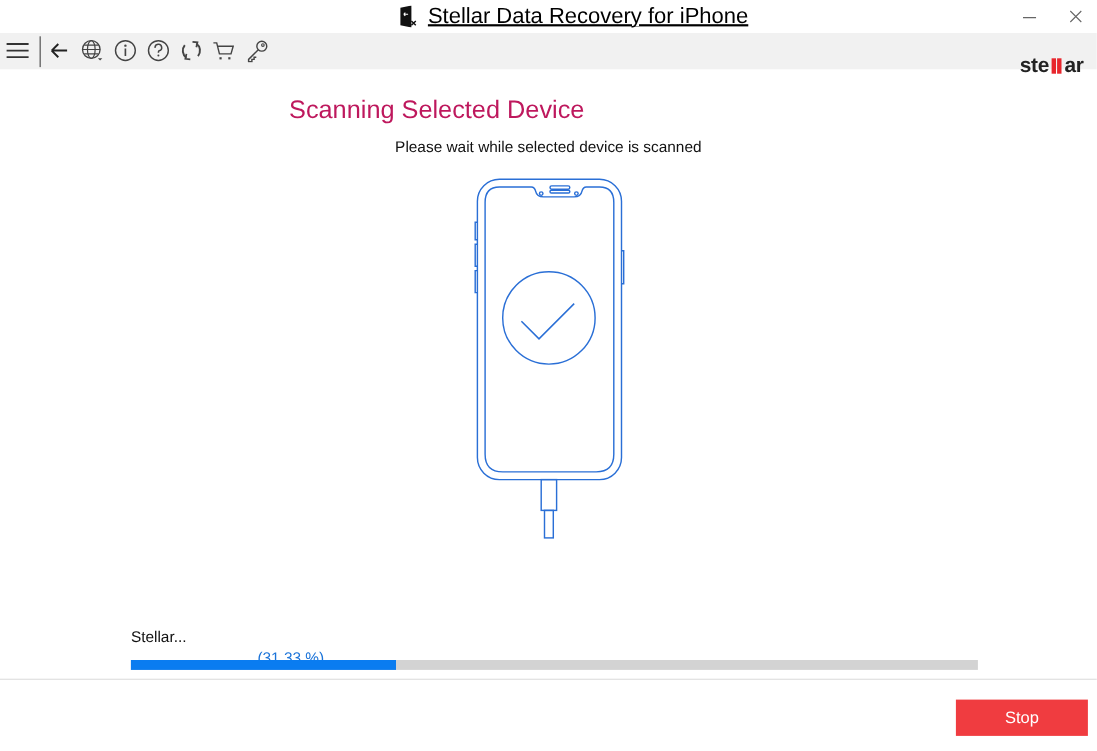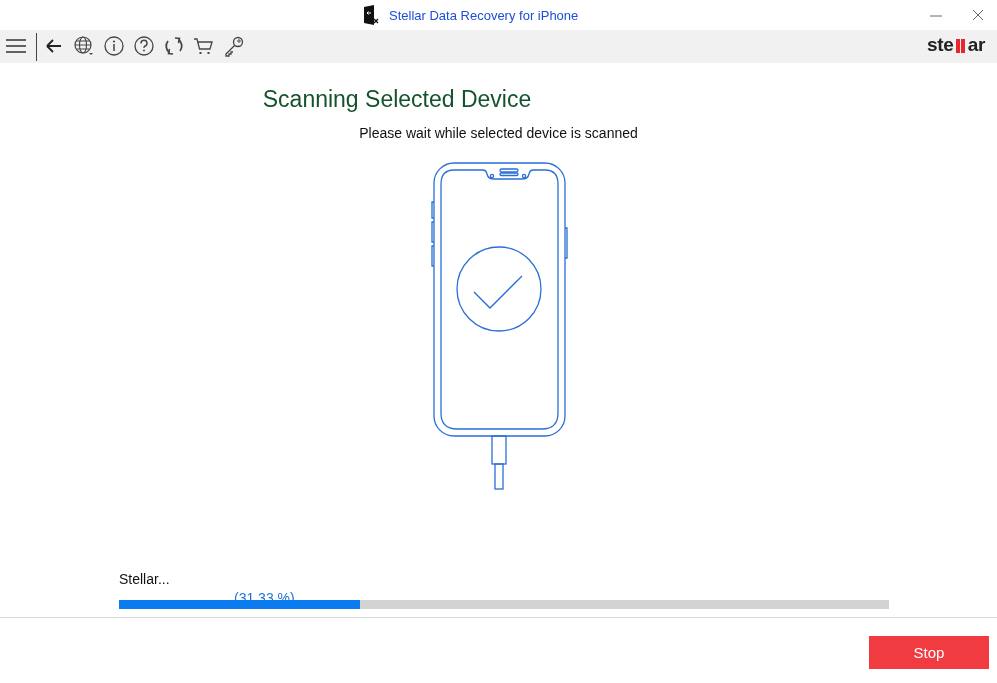--- a/index.html
+++ b/index.html
@@ -1,30 +1,30 @@
 <!DOCTYPE html>
 <html><head>
 <meta charset="utf-8">
 <style>
   html, body { margin:0; padding:0; }
   body { width:997px; height:683px; background:#ffffff; position:relative; overflow:hidden;
          font-family:"Liberation Sans", "DejaVu Sans", sans-serif; color:#000; }
   .titlebar { position:absolute; left:0; top:0; width:997px; height:30px; background:#fff; }
   .title-wrap { position:absolute; left:363px; top:4px; height:22px; display:flex; align-items:center; }
   .app-icon { width:16px; height:20px; margin-right:10px; }
-  .title-text { font-size:13px; color:#1d4ed8; }
+  .title-text { font-size:20px; color:#000000;text-decoration:underline; }
   .win-btn { position:absolute; top:5px; width:20px; height:20px; display:flex; align-items:center; justify-content:center; color:#666; font-size:16px; cursor:pointer; }
   .toolbar { position:absolute; left:0; top:30px; width:997px; height:33px; background:#f1f1f1; }
   .tb-icon { position:absolute; top:4px; width:24px; height:24px; display:flex; align-items:center; justify-content:center; cursor:pointer; }
   .tb-sep { position:absolute; left:36px; top:33px; width:1px; height:28px; background:#444; }
   .logo { position:absolute; right:12px; top:35px; font-size:19px; font-weight:bold; color:#222; letter-spacing:-0.3px; }
   .logo .ll { display:inline-block; position:relative; width:12px; height:15px; vertical-align:-1px; margin:0 1px; }
   .logo .ll::before { content:""; position:absolute; left:1px; top:2px; width:4px; height:14px; background:#e8262d; }
   .logo .ll::after { content:""; position:absolute; left:6px; top:2px; width:4px; height:14px; background:#e8262d; }
-  .main-title { position:absolute; left:0; width:794px; top:86px; text-align:center; font-size:23px; color:#14532d; }
+  .main-title { position:absolute; left:0; width:794px; top:86px; text-align:center; font-size:23px; color:#be185d; }
   .subtitle { position:absolute; left:0; width:997px; top:125px; text-align:center; font-size:14px; color:#111; }
   .phone { position:absolute; left:430px; top:160px; width:140px; height:335px; }
   .scan-label { position:absolute; left:119px; top:571px; font-size:14px; color:#111; }
   .scan-pct { position:absolute; left:234px; top:590px; font-size:14px; color:#1a73d9; }
   .progress { position:absolute; left:119px; top:600px; width:770px; height:9px; background:#d3d3d3; }
   .progress-fill { height:100%; background:#0a7cf0; }
   .divider { position:absolute; left:0; top:617px; width:997px; height:1px; background:#dcdcdc; }
   .stop-btn { position:absolute; left:869px; top:636px; width:120px; height:33px; background:#f03c40; color:#fff; font-size:15px; border:none; display:flex; align-items:center; justify-content:center; cursor:pointer; }
 </style>
 </head>
@@ -99,21 +99,21 @@
       <rect x="14.5" y="17" width="2" height="2" fill="#444"></rect>
     </svg>
   </div>
   <div class="tb-icon" style="left:222px;">
     <svg width="22" height="22" viewBox="0 0 22 22">
       <circle cx="15" cy="7" r="4.5" stroke="#444" stroke-width="1.3" fill="none"></circle>
       <circle cx="16" cy="6" r="1.2" stroke="#444" stroke-width="1" fill="none"></circle>
       <path d="M11.8 10.2 L3 19 L3 21 L6 21 L6 19 L8 19 L8 17 L10 17" stroke="#444" stroke-width="1.3" fill="none"></path>
     </svg>
   </div>
-  <div class="logo" style="top:4px;text-align:center;">
+  <div class="logo" style="top:19px;text-align:center;">
     <span>ste</span><span class="ll"></span><span>ar</span>
   </div>
 </div>
 <div class="tb-sep"></div>
 
 <div class="main-title">Scanning Selected Device</div>
 <div class="subtitle">Please wait while selected device is scanned</div>
 
 <svg class="phone" viewBox="0 0 140 335">
   <g fill="none" stroke="#2a6fd6" stroke-width="1.3">

